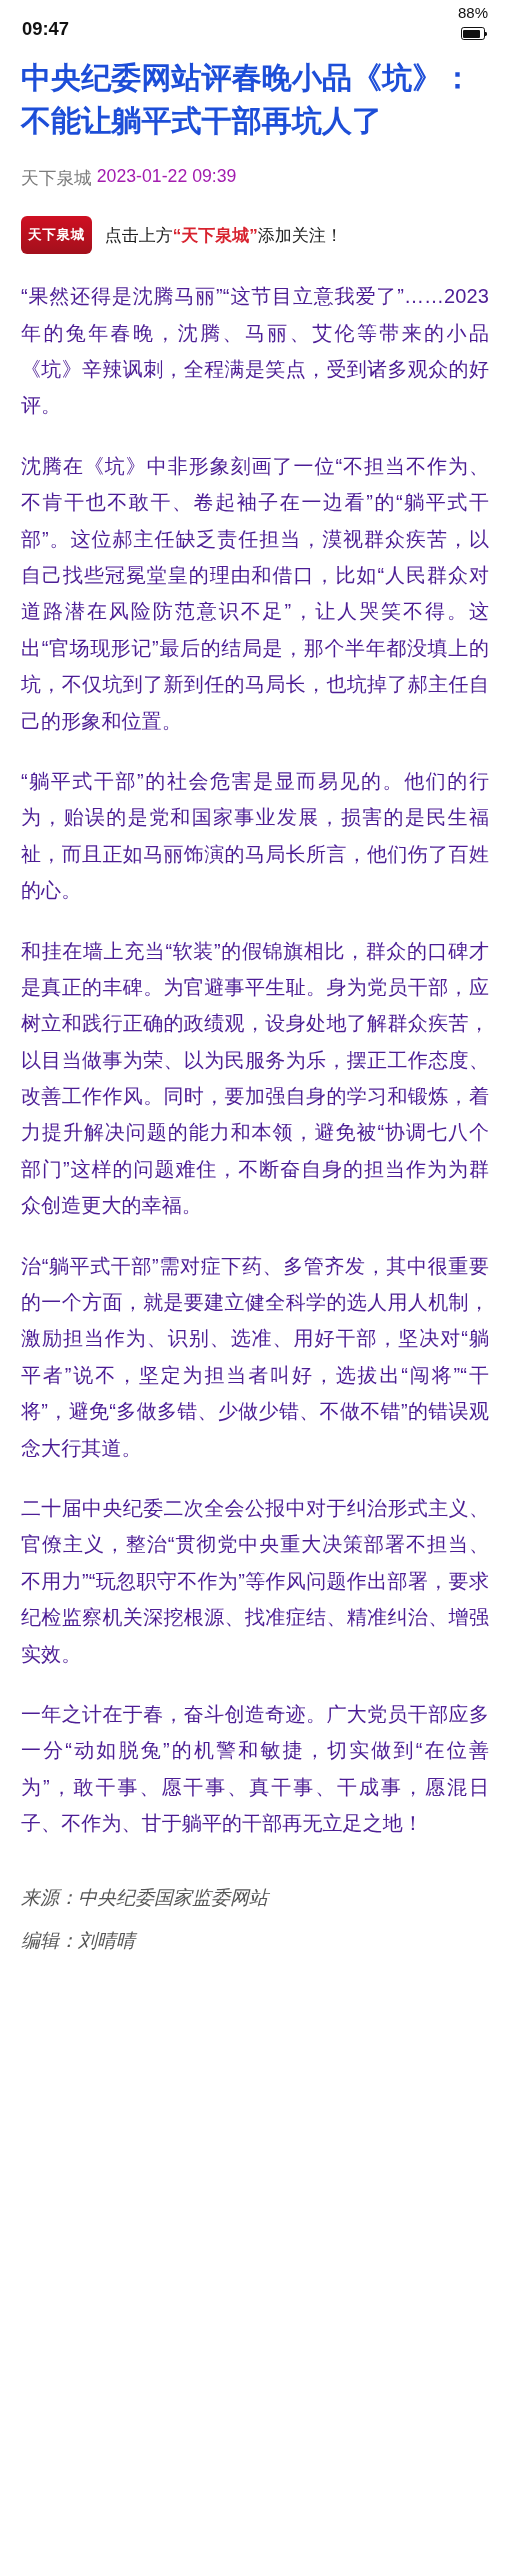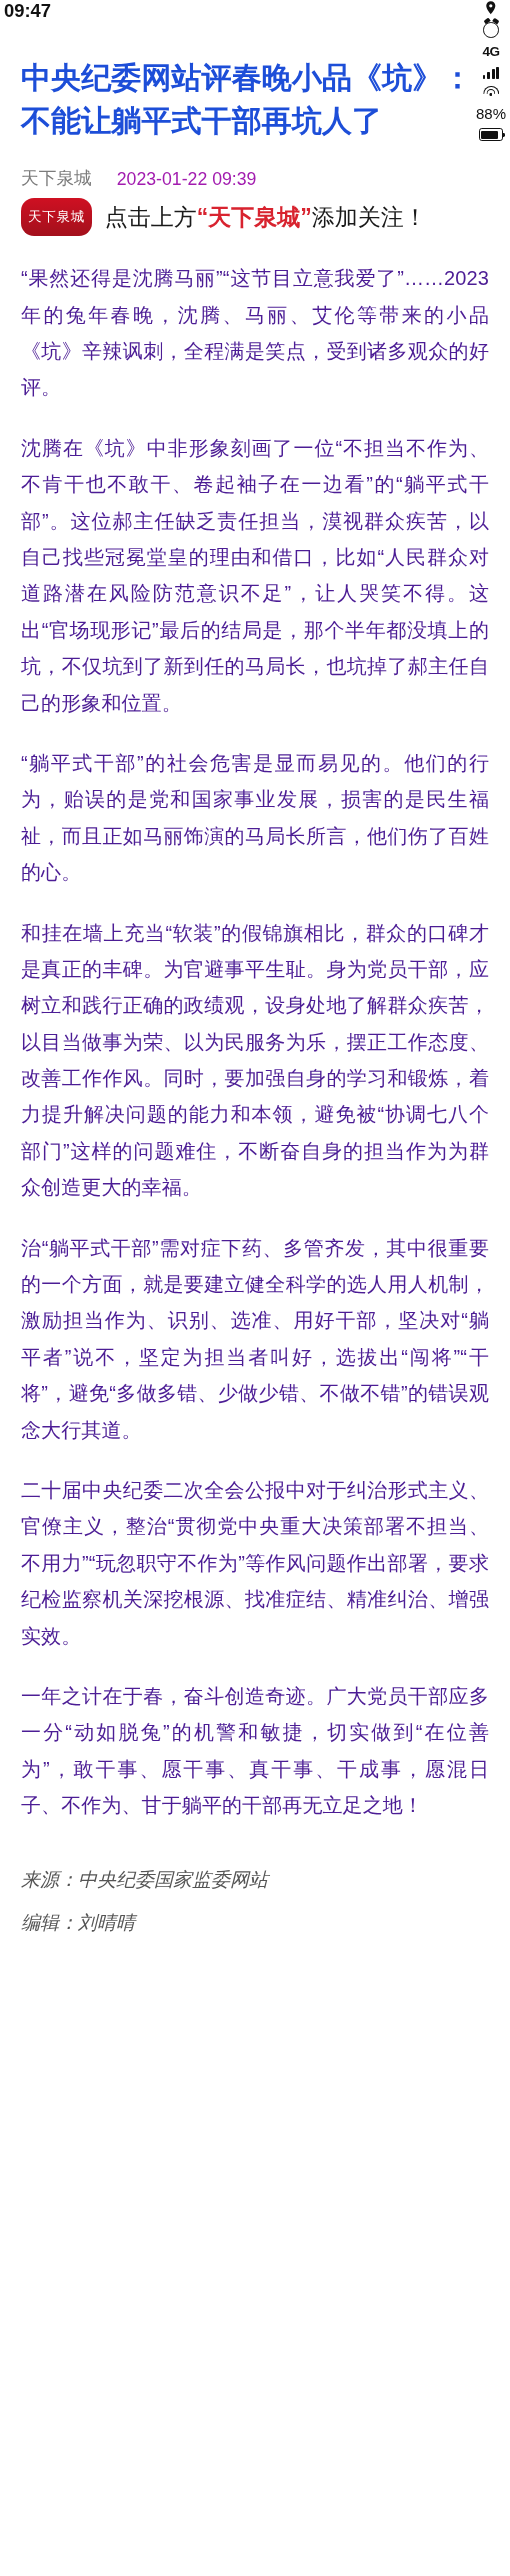--- a/index.html
+++ b/index.html
@@ -15,23 +15,23 @@
     min-height: 2576px;
     background: #ffffff;
     position: relative;
     overflow: hidden;
   }
 
   
   .statusbar {
     height: 40px;
     display: flex;
-    align-items: flex-start;
+    align-items: flex-end;
     justify-content: space-between;
-    padding: 0 4px;
+    padding: 0 22px;
     font-size: 18.4px;
     color: #111;
     font-weight: 600;
   }
   .status-left { display: flex; align-items: center; gap: 5.7px; }
   .status-right { display: flex; align-items: center; gap: 6.4px; font-size: 15px; font-weight: 500; flex-direction: column;}
   .sicon { display: inline-flex; align-items: center; justify-content: center; }
   .alarm-icon { width: 15.6px; height: 15.6px; border:1.8px solid #111; border-radius:50%; position:relative;}
   .alarm-icon:before, .alarm-icon:after {
     content:""; position:absolute; top:-3.5px; width:5.7px; height:3.5px; background:#111;
@@ -110,50 +110,50 @@
   h1.title {
     font-size: 30px;
     line-height: 1.42;
     font-weight: 700;
     color: #1d4ed8;
     margin: 12.8px 0 24px 0;
     letter-spacing: 0.1px;
   }
   .meta {
     display: flex;
-    align-items: flex-end;
-    gap: 25px;
+    align-items: flex-start;
+    gap: 5px;
     font-size: 17.7px;
     color: #8a8a8a;
-    margin-bottom: 8px;
+    margin-bottom: 26px;
   }
   .meta .source { color: #7b7b7b; }
   .meta .time { color: #a21caf; }
 
   
   .follow-banner {
     display: flex;
     align-items: center;
     gap: 12.8px;
     margin: 4.3px 0 24px 0;
   }
   .banner-logo {
     flex: none;
     width: 71px; height: 38px;
     background: linear-gradient(180deg,#cf1022 0%, #a3101c 100%);
-    border-radius: 13px;
+    border-radius: 6px;
     color: #fff;
     display: flex; align-items: center; justify-content: center;
-    font-size: 13.5px; font-weight: 400; letter-spacing: 0.7px;
+    font-size: 13.5px; font-weight: 700; letter-spacing: 0.7px;
     position: relative;
     overflow: hidden;
   }
   .banner-logo span { display:block; line-height:1.05; text-align:center;}
   .banner-text {
-    font-size: 23px;
+    font-size: 17px;
     color: #1a1a1a;
     font-weight: 500;
   }
   .banner-text b { color: #d8232f; font-weight: 700; }
 
   .body-text p {
     font-size: 20px;
     line-height: 1.82;
     color: #4c1d95;
     margin: 0 0 24px 0;

